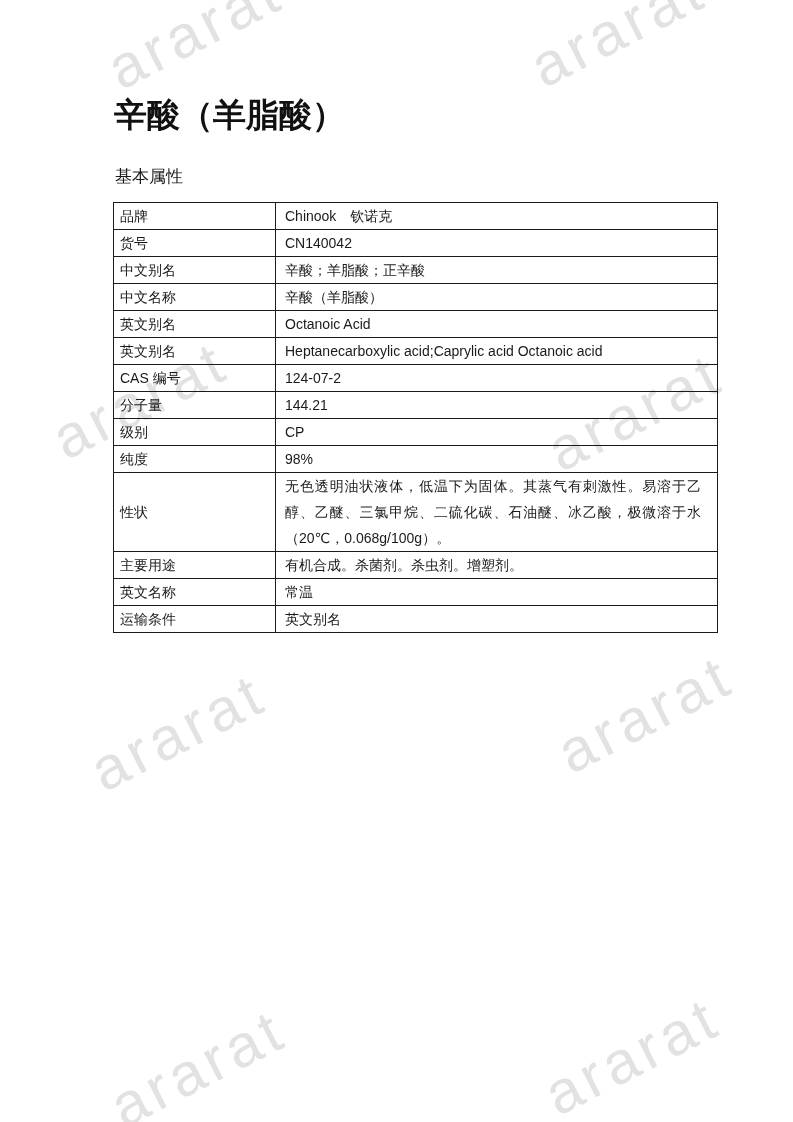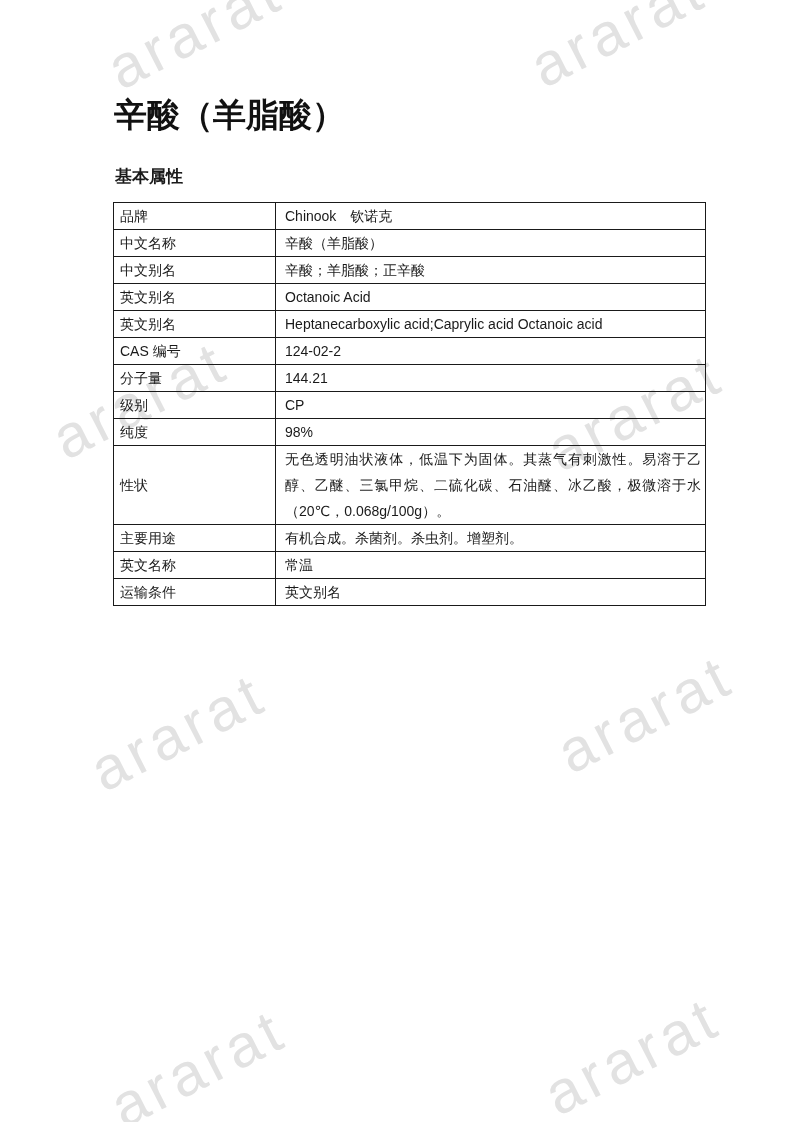--- a/index.html
+++ b/index.html
@@ -49,21 +49,21 @@
     color: #111111;
     letter-spacing: 0px;
   }
   .section-heading {
     position: absolute;
     left: 115px;
     top: 166px;
     margin: 0;
     font-size: 17px;
     line-height: 1.3;
-    font-weight: 700;
+    font-weight: 400;
     color: #1a1a1a;
   }
   table.props {
     position: absolute;
     left: 113px;
     top: 202px;
     width: 567px;
     border-collapse: collapse;
     table-layout: fixed;
   }
@@ -76,21 +76,21 @@
     background: transparent;
   }
   td.label-cell {
     width: 151px;
     padding: 0 4px 0 6px;
     text-align: left;
     margin-top: 8px;
   }
   td.value-cell {
     width: 416px;
-    padding: 0 4px 0 9px;
+    padding: 0 16px 0 9px;
     text-align: justify;
     text-justify: inter-ideograph;
   }
   td.value-cell sub {
     font-size: 0.62em;
     line-height: 0;
   }
 </style>
 </head>
 <body>
@@ -112,38 +112,42 @@
     <h1 class="doc-title">辛酸（羊脂酸）</h1>
     <div class="section-heading">基本属性</div>
 
     <table class="props">
       <tbody>
           <tr>
             <td class="label-cell">品牌</td>
             <td class="value-cell">Chinook　钦诺克</td>
           </tr>
           <tr>
-            <td class="label-cell">中文名称</td>
-            <td class="value-cell">辛酸（羊脂酸）</td>
+            <td class="label-cell">货号</td>
+            <td class="value-cell">CN140042</td>
           </tr>
           <tr>
             <td class="label-cell">中文别名</td>
             <td class="value-cell">辛酸；羊脂酸；正辛酸</td>
+          </tr>
+          <tr>
+            <td class="label-cell">中文名称</td>
+            <td class="value-cell">辛酸（羊脂酸）</td>
           </tr>
           <tr>
             <td class="label-cell">英文别名</td>
             <td class="value-cell">Octanoic Acid</td>
           </tr>
           <tr>
             <td class="label-cell">英文别名</td>
             <td class="value-cell">Heptanecarboxylic acid;Caprylic acid Octanoic acid</td>
           </tr>
           <tr>
             <td class="label-cell">CAS 编号</td>
-            <td class="value-cell">124-02-2</td>
+            <td class="value-cell">124-07-2</td>
           </tr>
           <tr>
             <td class="label-cell">分子量</td>
             <td class="value-cell">144.21</td>
           </tr>
           <tr>
             <td class="label-cell">级别</td>
             <td class="value-cell">CP</td>
           </tr>
           <tr>

